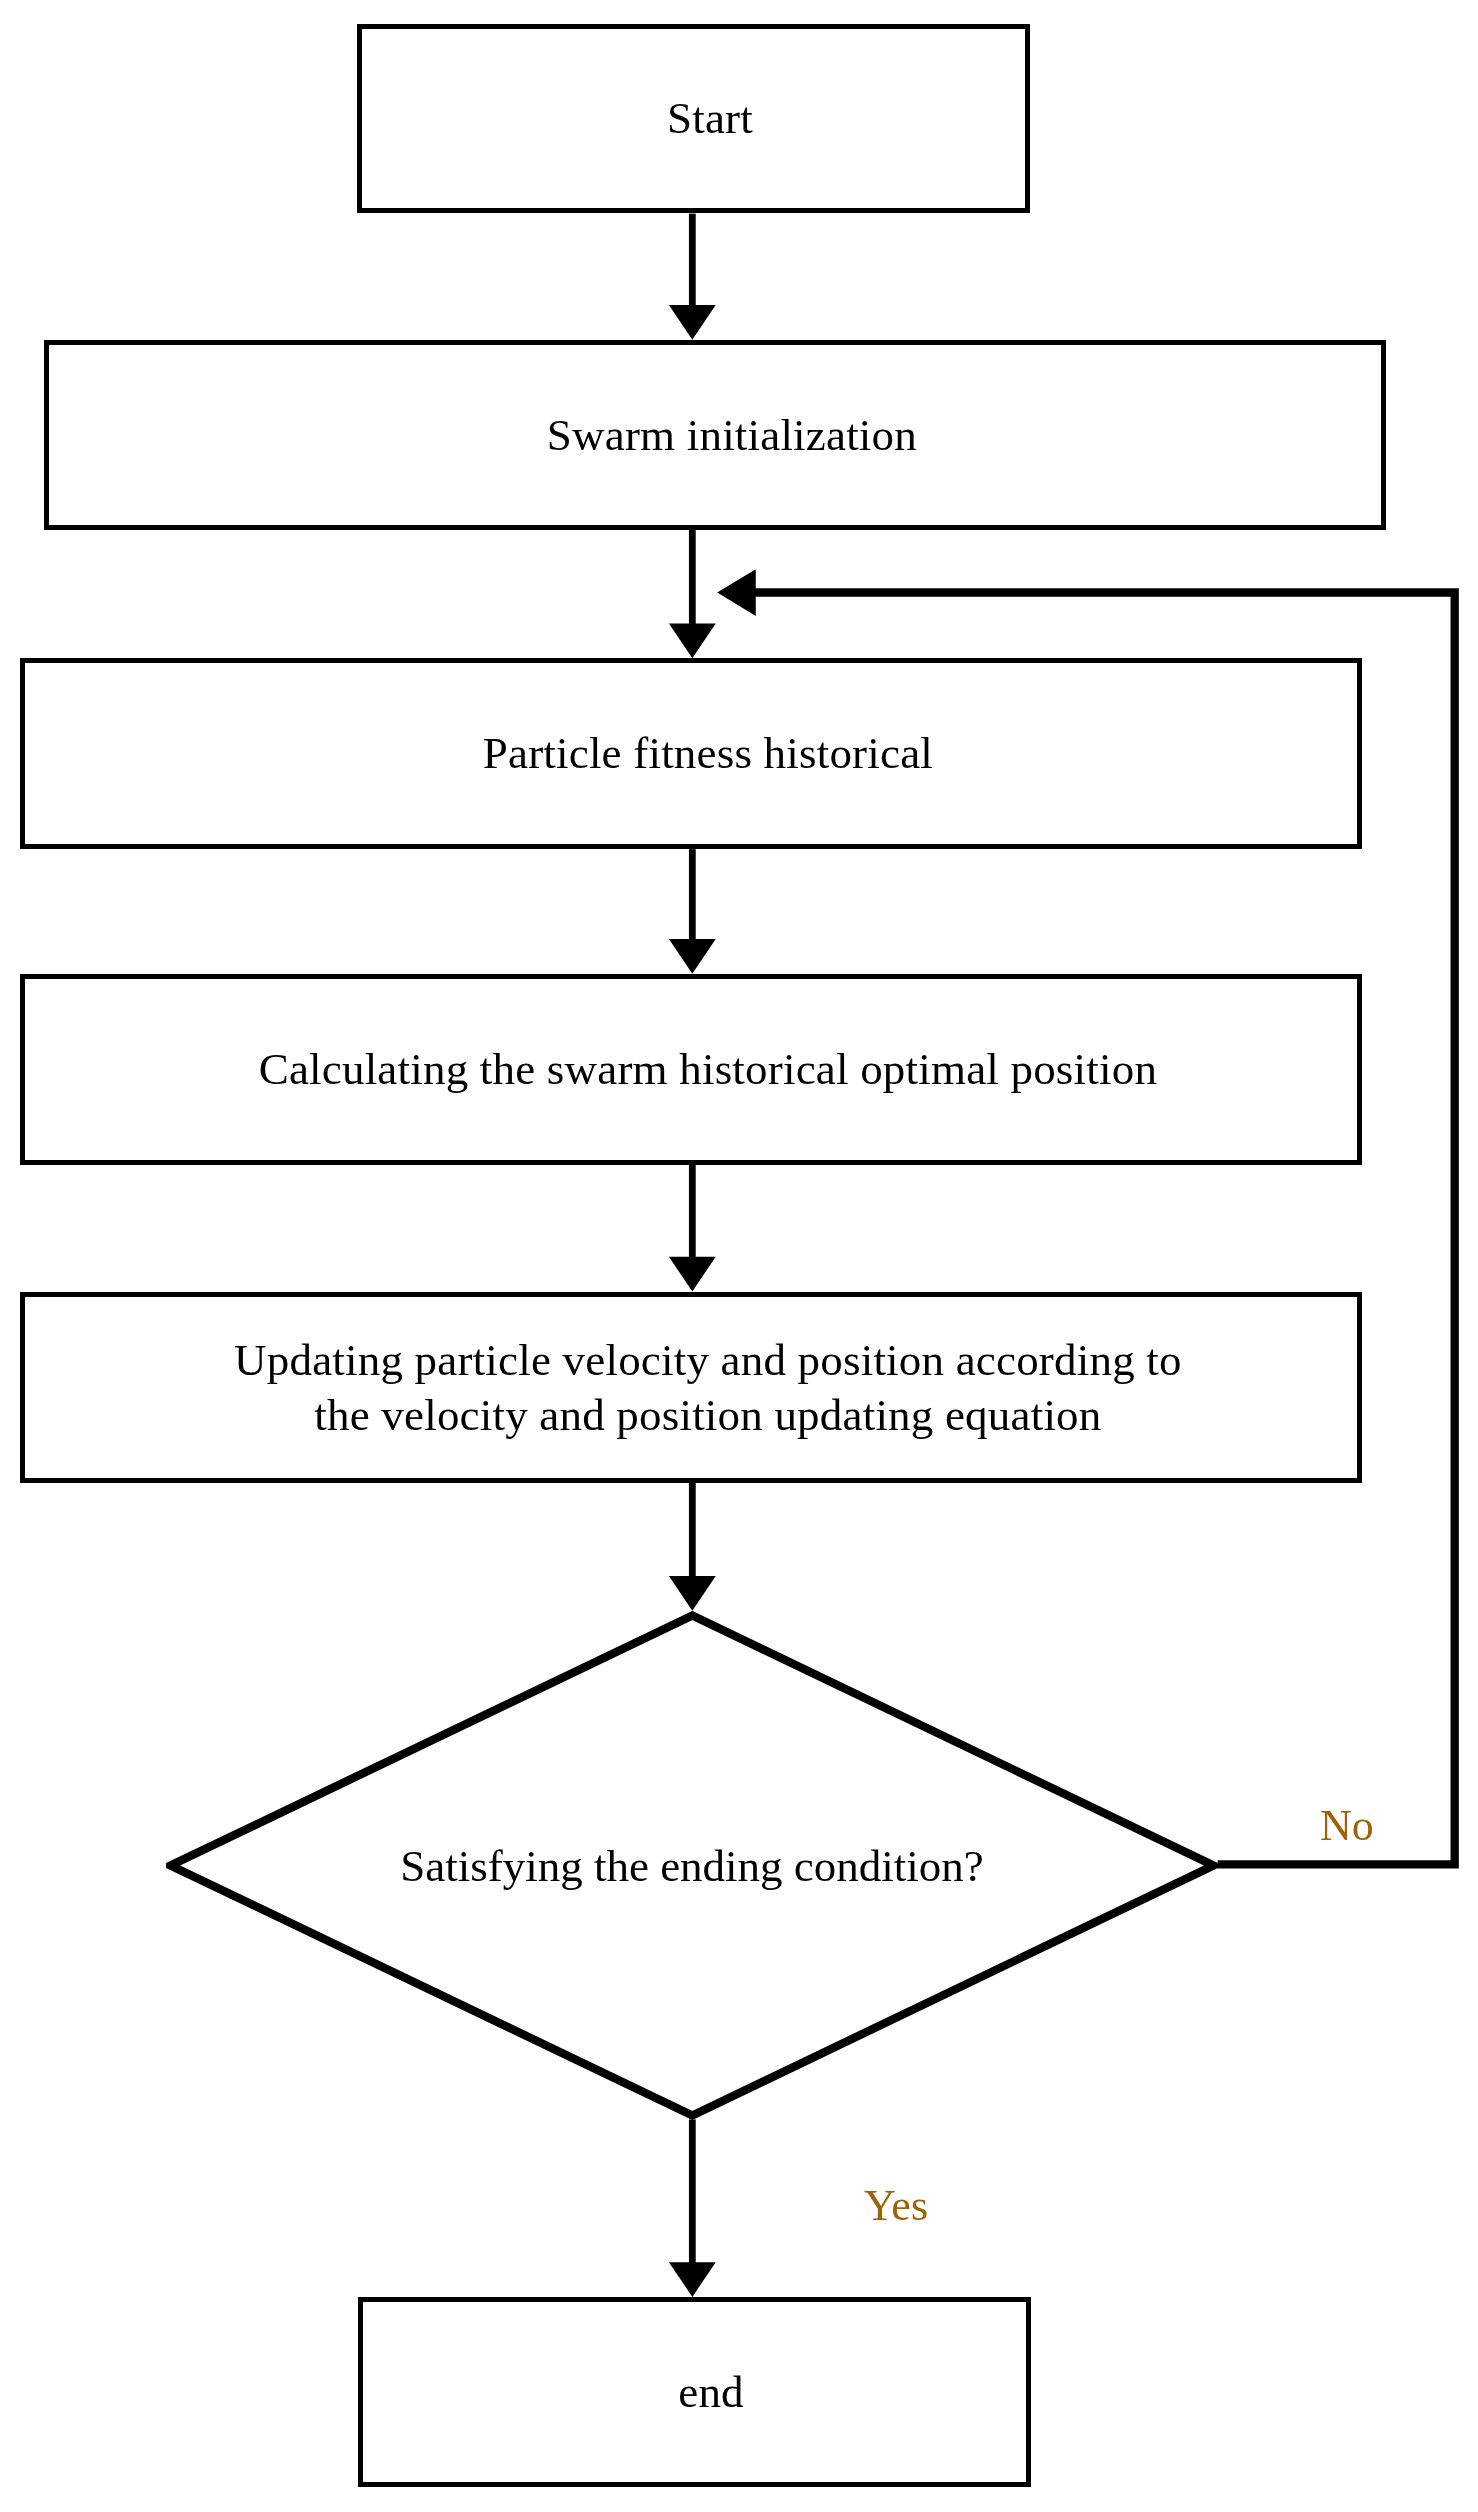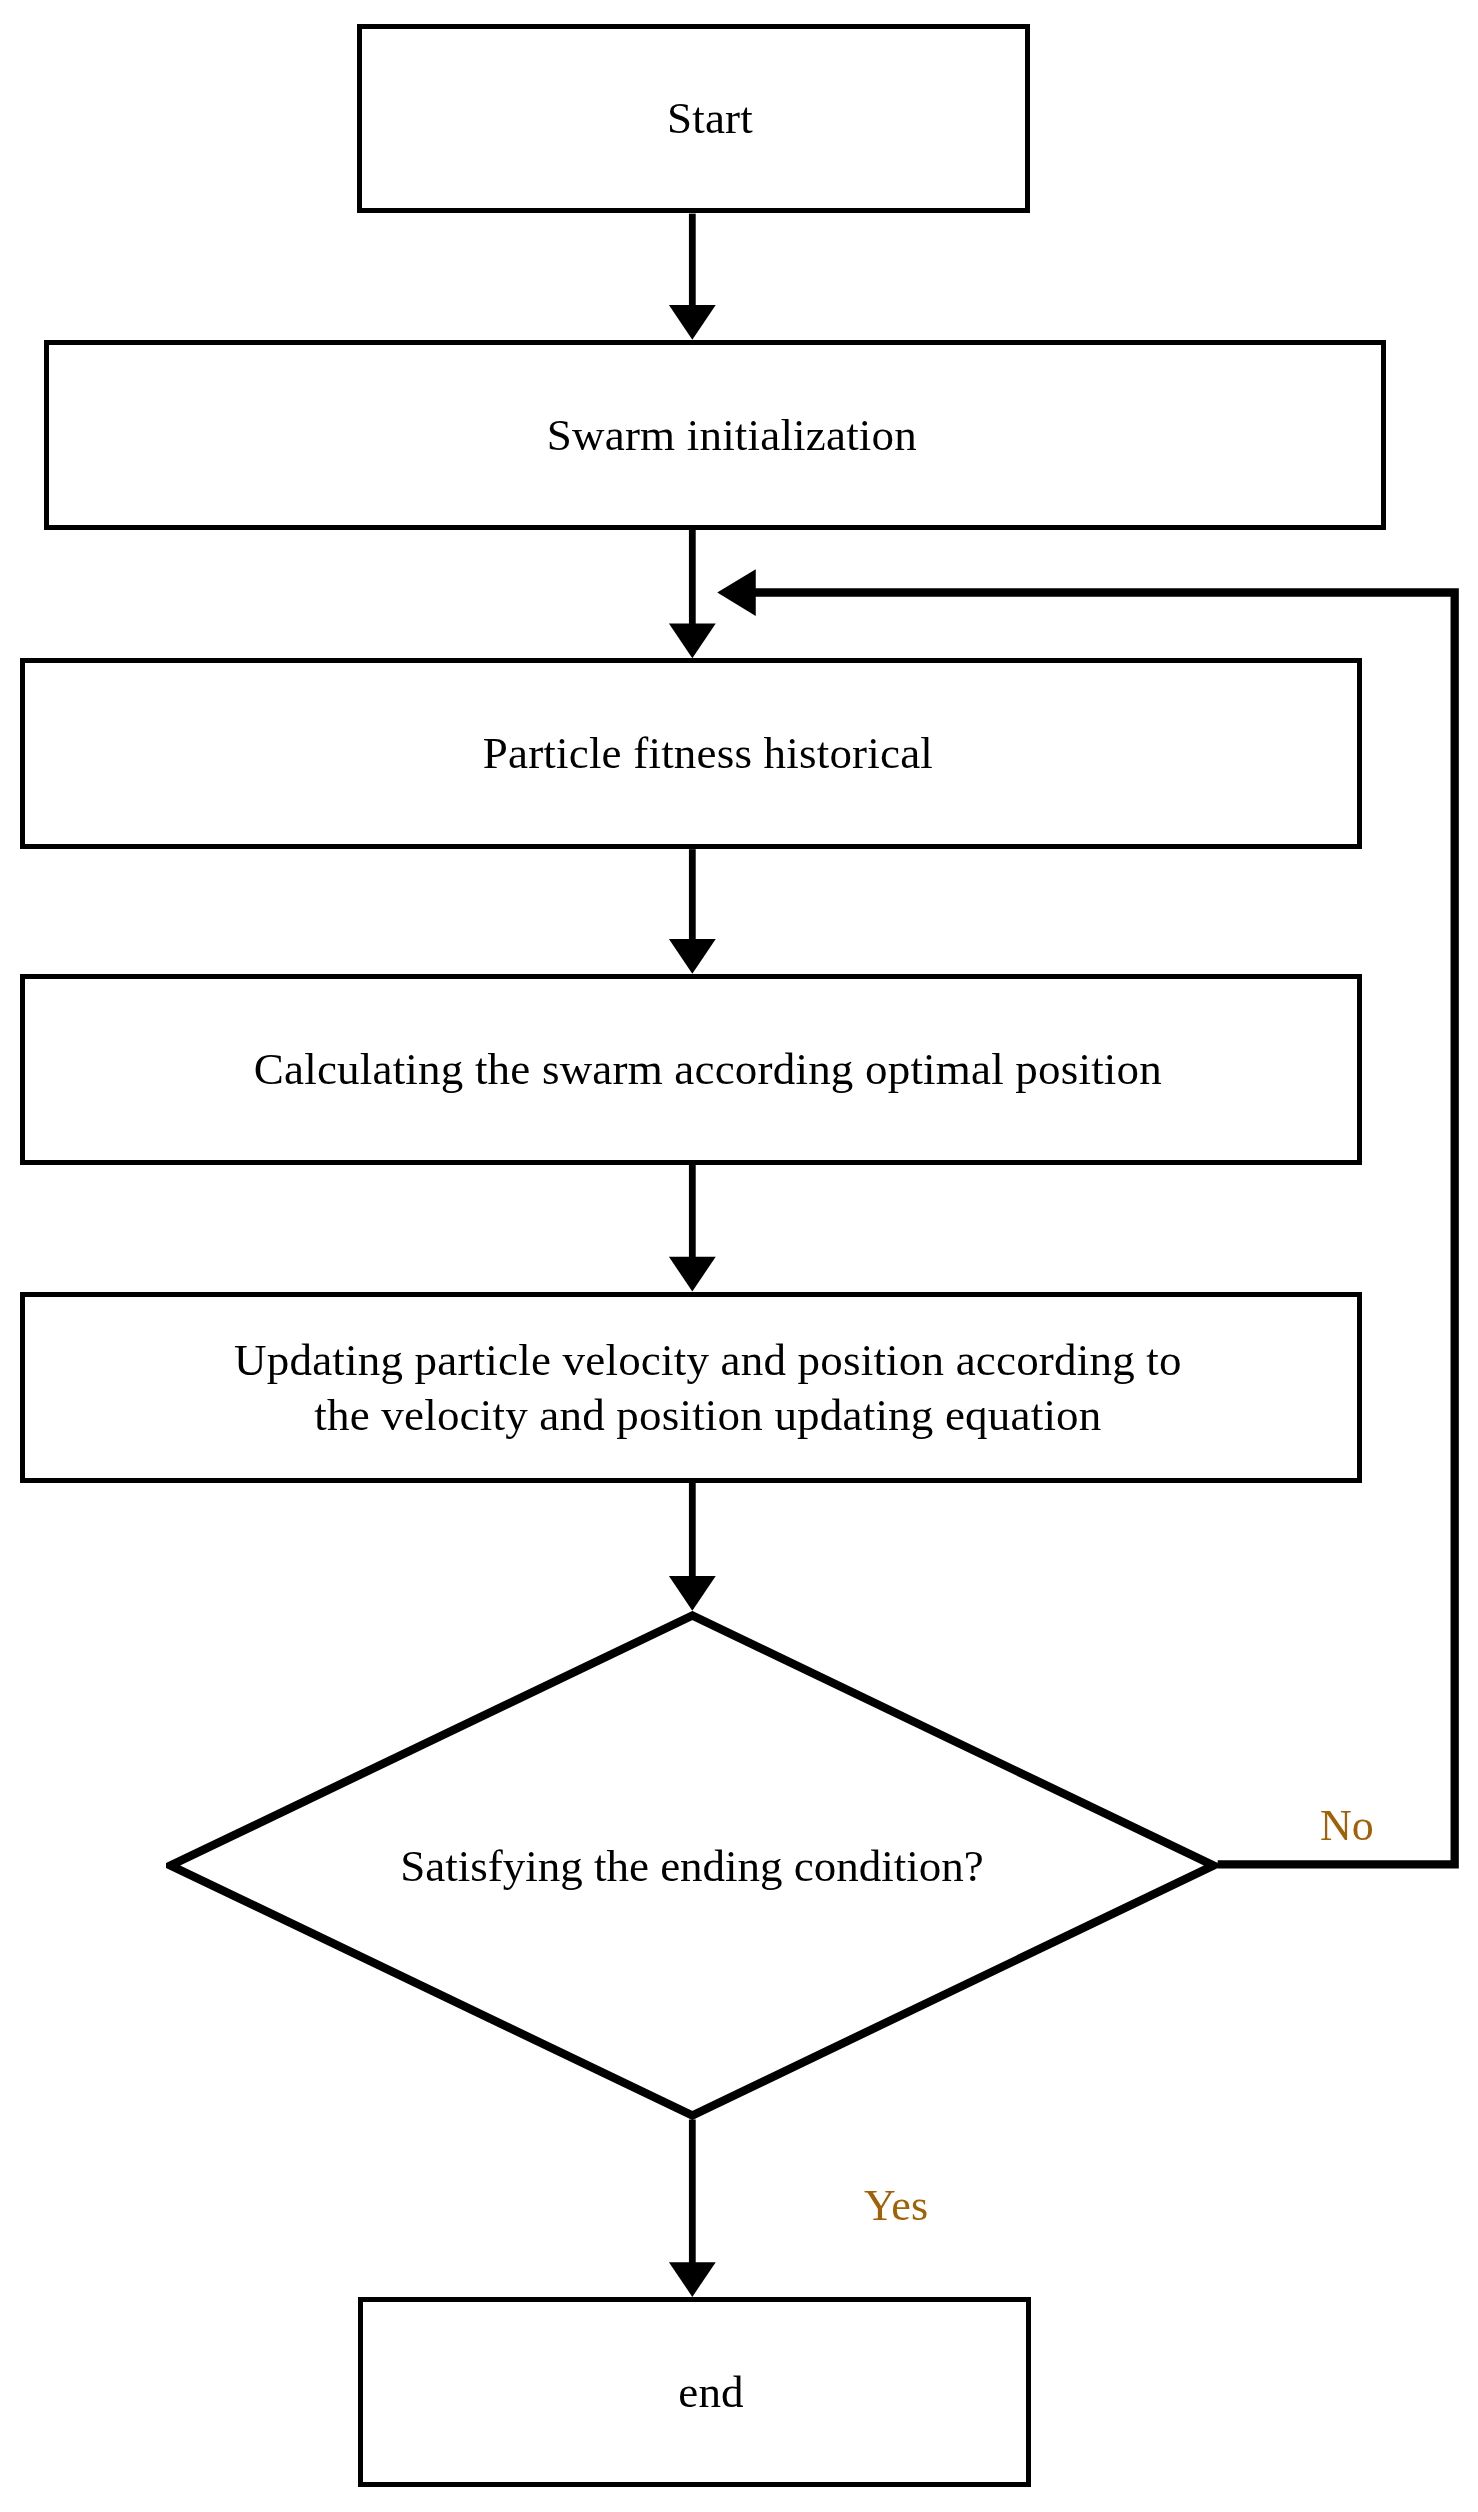--- a/index.html
+++ b/index.html
@@ -123,21 +123,21 @@
 
   <div class="node" style="left:20.4px; top:340px; width:1342px; height:190px;margin-left:24px;">
     <span class="label">Swarm initialization</span>
   </div>
 
   <div class="node" style="left:20.4px; top:658px; width:1342px; height:191px;">
     <span class="label">Particle fitness historical</span>
   </div>
 
   <div class="node" style="left:20.4px; top:974px; width:1342px; height:191px;">
-    <span class="label">Calculating the swarm according optimal position</span>
+    <span class="label">Calculating the swarm historical optimal position</span>
   </div>
 
   <div class="node" style="left:20.4px; top:1292px; width:1342px; height:191px;">
     <span class="label">Updating particle velocity and position according to
 the velocity and position updating equation</span>
   </div>
 
   <div class="diamond-wrap" style="left:166px; top:1611px; width:1052px; height:509px;">
     <svg width="1052" height="509" viewBox="0 0 1393 674" xmlns="http://www.w3.org/2000/svg">
       <polygon points="697,6 1387,337 697,668 6,337" fill="#ffffff" stroke="#000000" stroke-width="11" stroke-linejoin="miter"></polygon>

